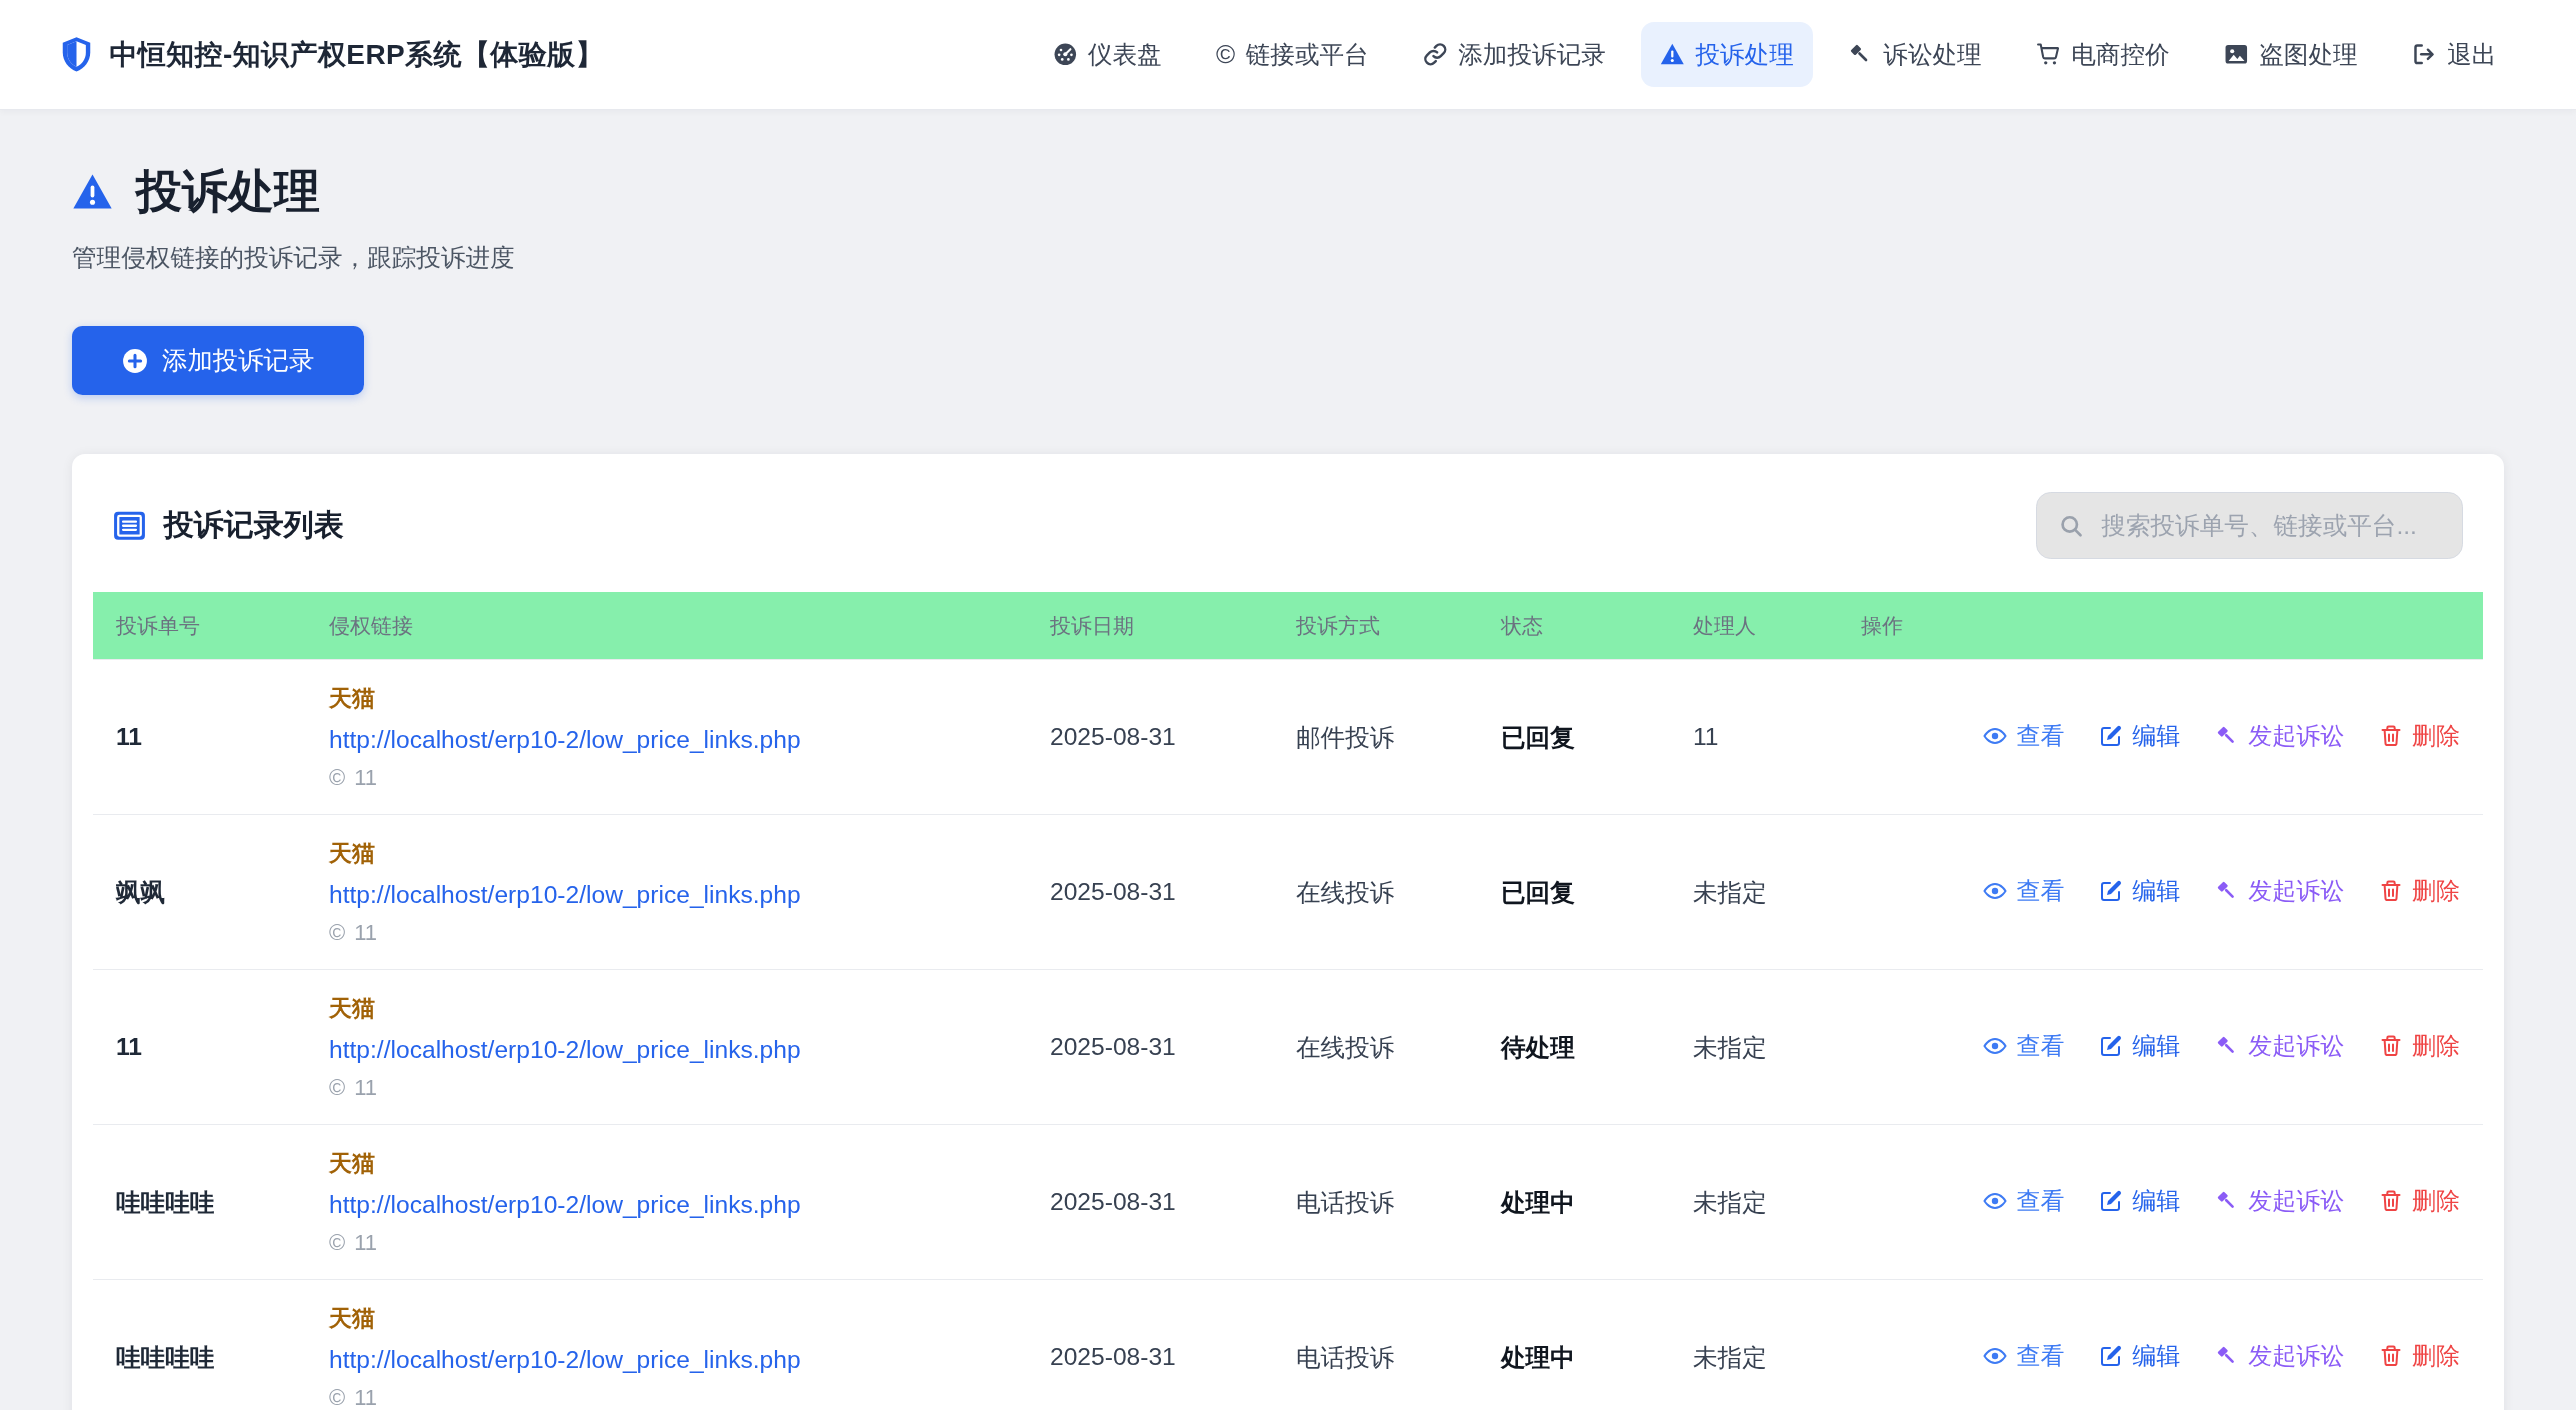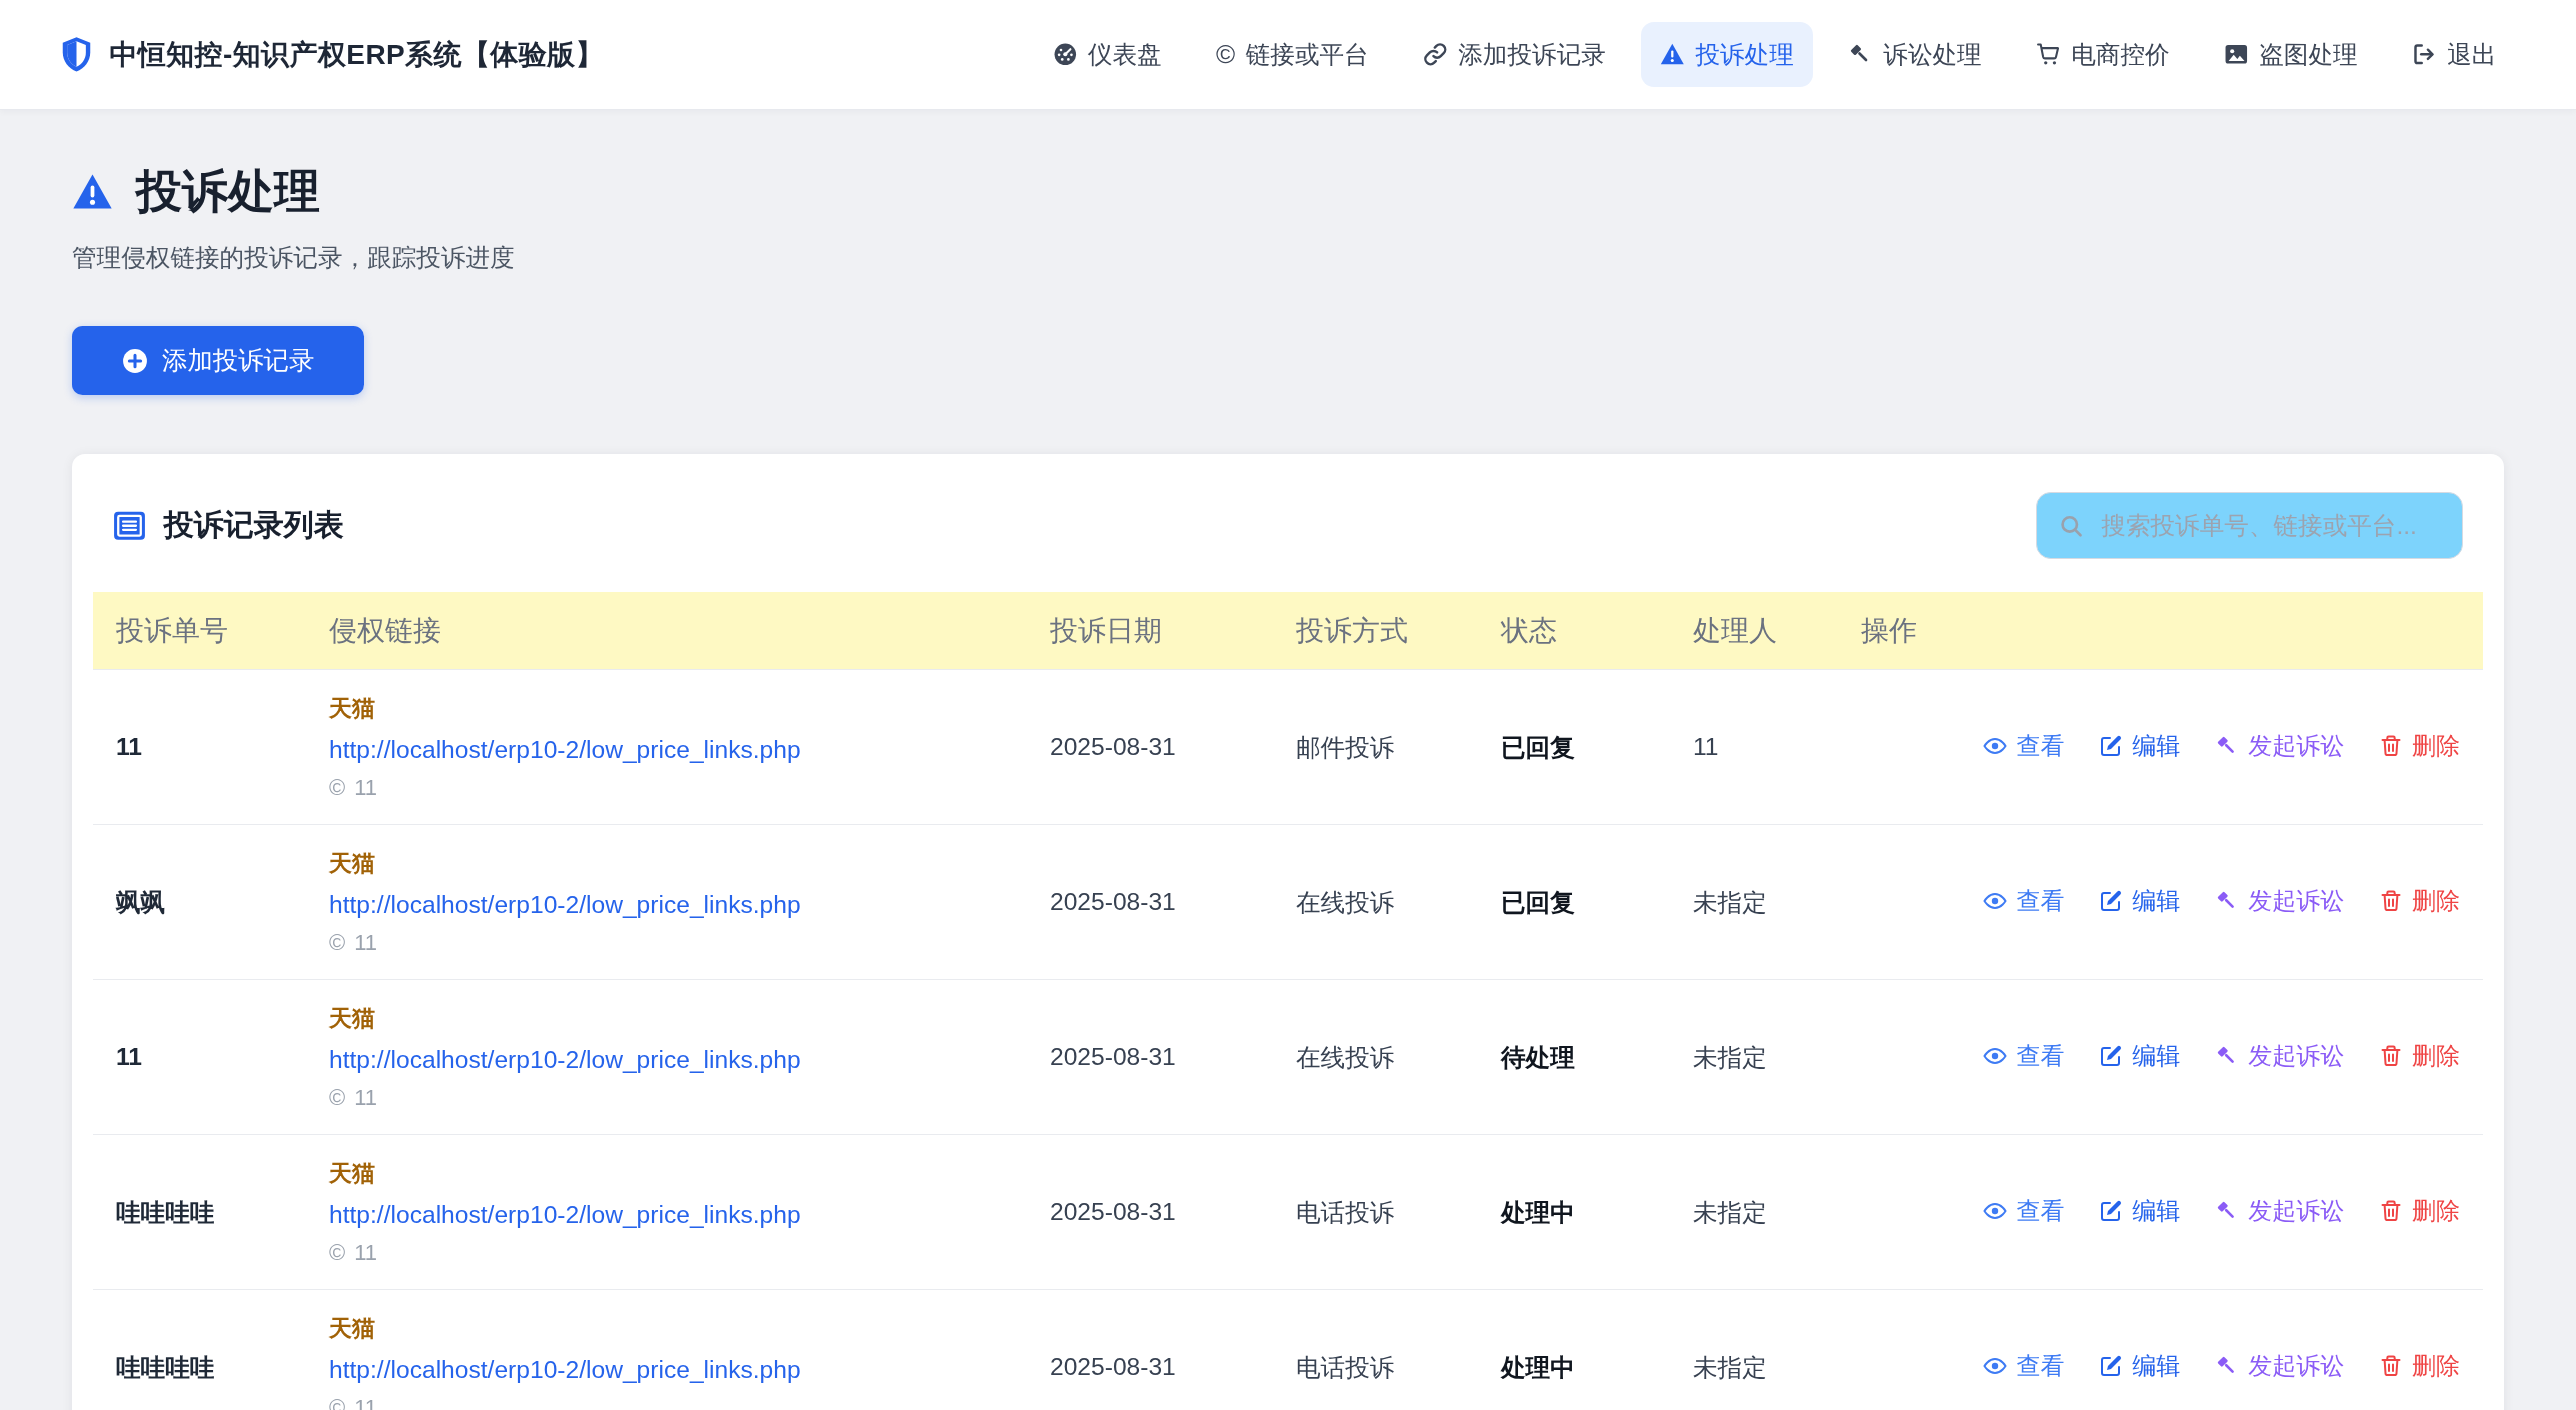--- a/index.html
+++ b/index.html
@@ -61,32 +61,32 @@
     min-height:983px;
   }
   .card-head { display:flex; align-items:center; justify-content:space-between; padding:0 19.7px; }
   .card-title { display:flex; align-items:center; gap:18px; font-size:30px; font-weight:700; color:#18202e; }
   .card-title svg { width:33px; height:29.5px; }
 
   .search-box { position:relative; }
   .search-box input {
     width:427px; height:67px;
     border:1.6px solid #d6dae2; border-radius:14.7px;
-    font-size:24.6px; color:#374151; background:#7dd3fc;
+    font-size:24.6px; color:#374151; background:#e5e5e5;
     padding:0 19.7px 0 64px; outline:none;
     font-family:inherit;
   }
   .search-box input::placeholder { color:#9ca3af; }
   .search-icon { position:absolute; left:23px; top:50%; transform:translateY(-50%); color:#9aa1ac; width:24.6px; height:24.6px; }
 
   
   table { width:100%; border-collapse:collapse; margin-top:33px; }
   thead th {
-    background:#fef9c3;
-    font-size:28px; font-weight:500; color:#6b7280;
+    background:#86efac;
+    font-size:21px; font-weight:500; color:#6b7280;
     text-align:left; padding:19.7px 23px;
     border-bottom:0.8px solid #e9ebef;
     white-space:nowrap;
   }
   tbody td {
     padding:23px 23px; border-bottom:0.8px solid #e9ebef;
     font-size:24.6px; color:#374151; vertical-align:middle;
   }
   .col-no { width:213px; }  .col-link { width:721px; }
   .col-date { width:246px; } .col-method { width:205px; }

